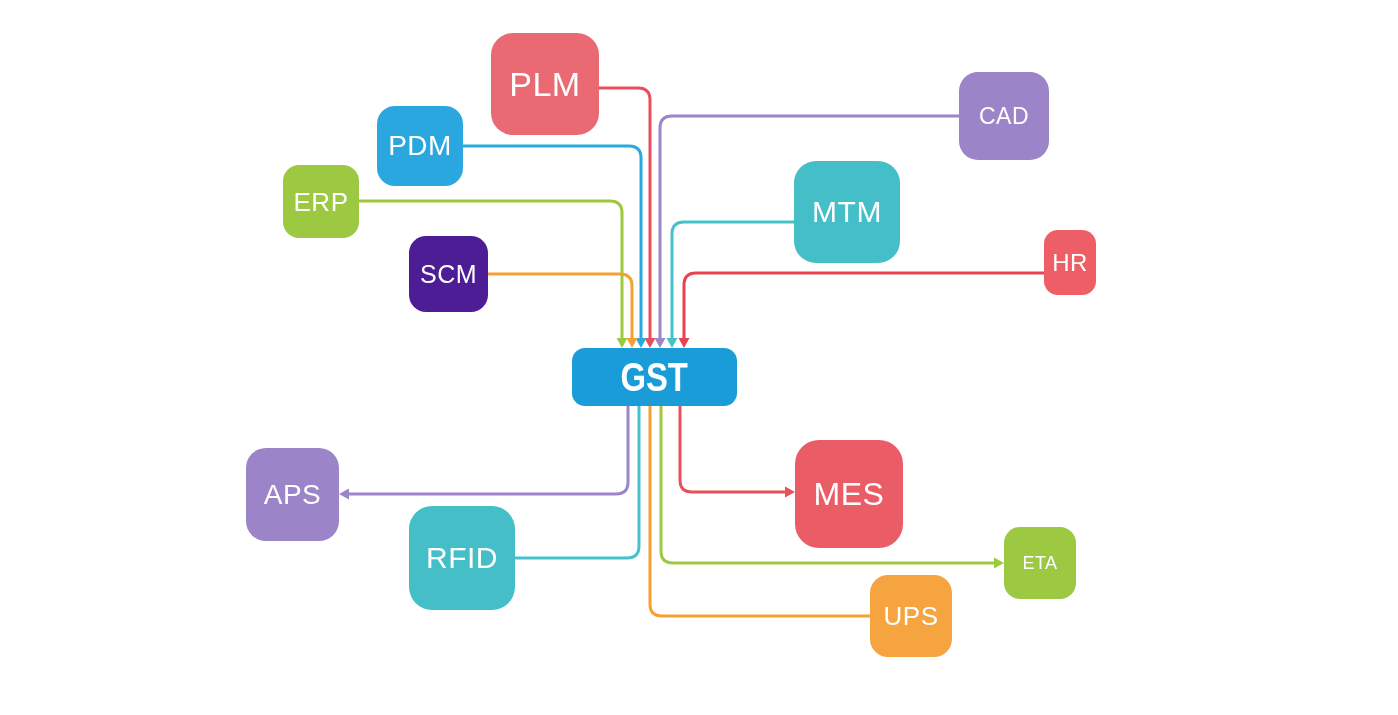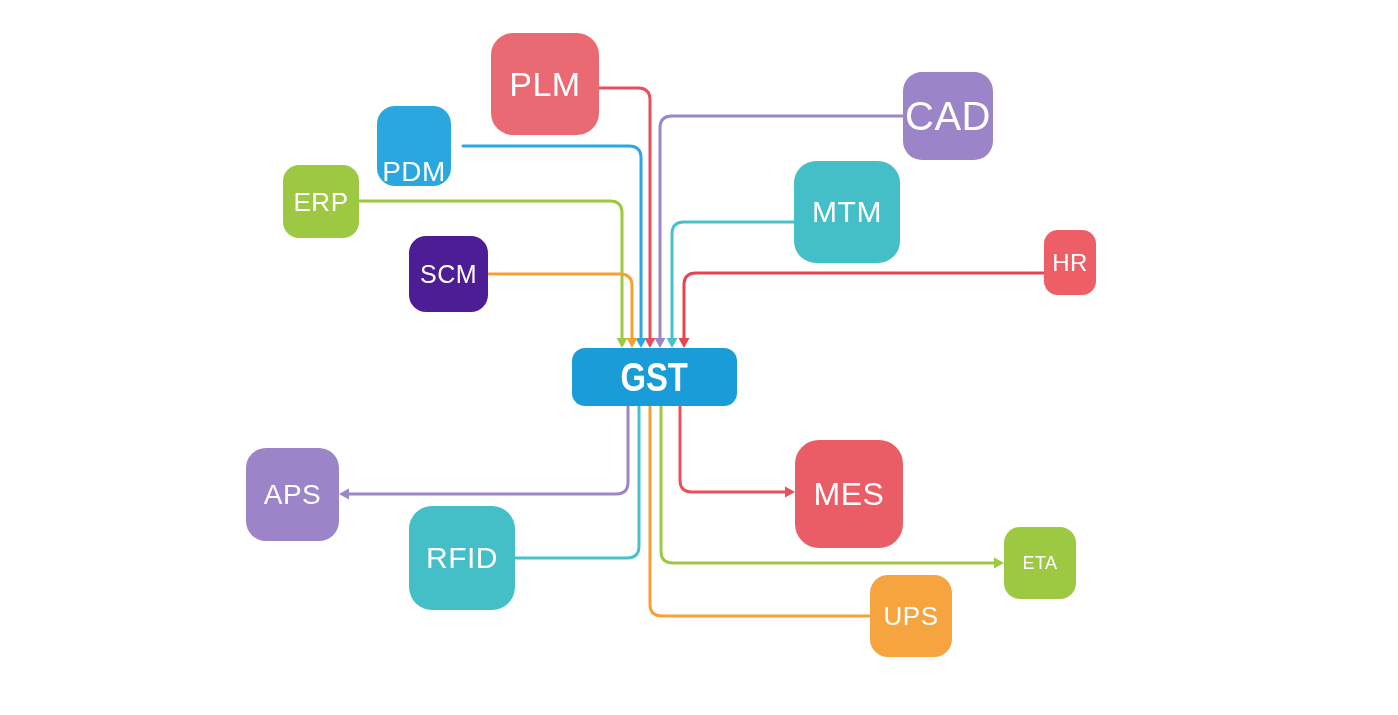--- a/index.html
+++ b/index.html
@@ -68,30 +68,30 @@
       <polygon points="1004,563 994,568.5 994,557.5" fill="#9DC93F"></polygon>
       <path d="M 650 406 L 650 604 Q 650 616 662 616 L 889 616" stroke="#F5A033" stroke-width="3" fill="none" stroke-linecap="round"></path>
       <polygon points="899,616 889,621.5 889,610.5" fill="#F5A033"></polygon>
     </svg>
 <div class="node hub" style="left: 572px; top: 348px; width: 165px; height: 58px; background: rgb(26, 156, 216); font-size: 40px; border-radius: 13px; align-items: center;">
       <span>GST</span>
     </div>
     <div class="node" style="left: 491px; top: 33px; width: 108px; height: 102px; background: rgb(233, 106, 115); font-size: 34px; border-radius: 22px;">
       <span>PLM</span>
     </div>
-    <div class="node" style="left: 377px; top: 106px; width: 74px; height: 80px; background: rgb(42, 167, 223); font-size: 28px; border-radius: 18px; align-items: flex-end;">
+    <div class="node" style="left: 377px; top: 106px; width: 86px; height: 80px; background: rgb(42, 167, 223); font-size: 28px; border-radius: 18px;">
       <span>PDM</span>
     </div>
     <div class="node" style="left: 283px; top: 165px; width: 76px; height: 73px; background: rgb(156, 200, 66); font-size: 26px; border-radius: 16px; text-align: center;">
       <span>ERP</span>
     </div>
     <div class="node" style="left: 409px; top: 236px; width: 79px; height: 76px; background: #4c1d95; font-size: 25px; border-radius: 17px;">
       <span>SCM</span>
     </div>
-    <div class="node" style="left: 903px; top: 72px; width: 90px; height: 88px; background: rgb(155, 132, 199); font-size: 40px; border-radius: 19px;">
+    <div class="node" style="left: 959px; top: 72px; width: 90px; height: 88px; background: rgb(155, 132, 199); font-size: 23px; border-radius: 19px;">
       <span>CAD</span>
     </div>
     <div class="node" style="left: 794px; top: 161px; width: 106px; height: 102px; background: rgb(68, 191, 199); font-size: 30px; border-radius: 22px;">
       <span>MTM</span>
     </div>
     <div class="node" style="left: 1044px; top: 230px; width: 52px; height: 65px; background: rgb(237, 94, 102); font-size: 24px; border-radius: 14px;">
       <span>HR</span>
     </div>
     <div class="node" style="left: 246px; top: 448px; width: 93px; height: 93px; background: rgb(155, 132, 199); font-size: 28px; border-radius: 20px;">
       <span>APS</span>

